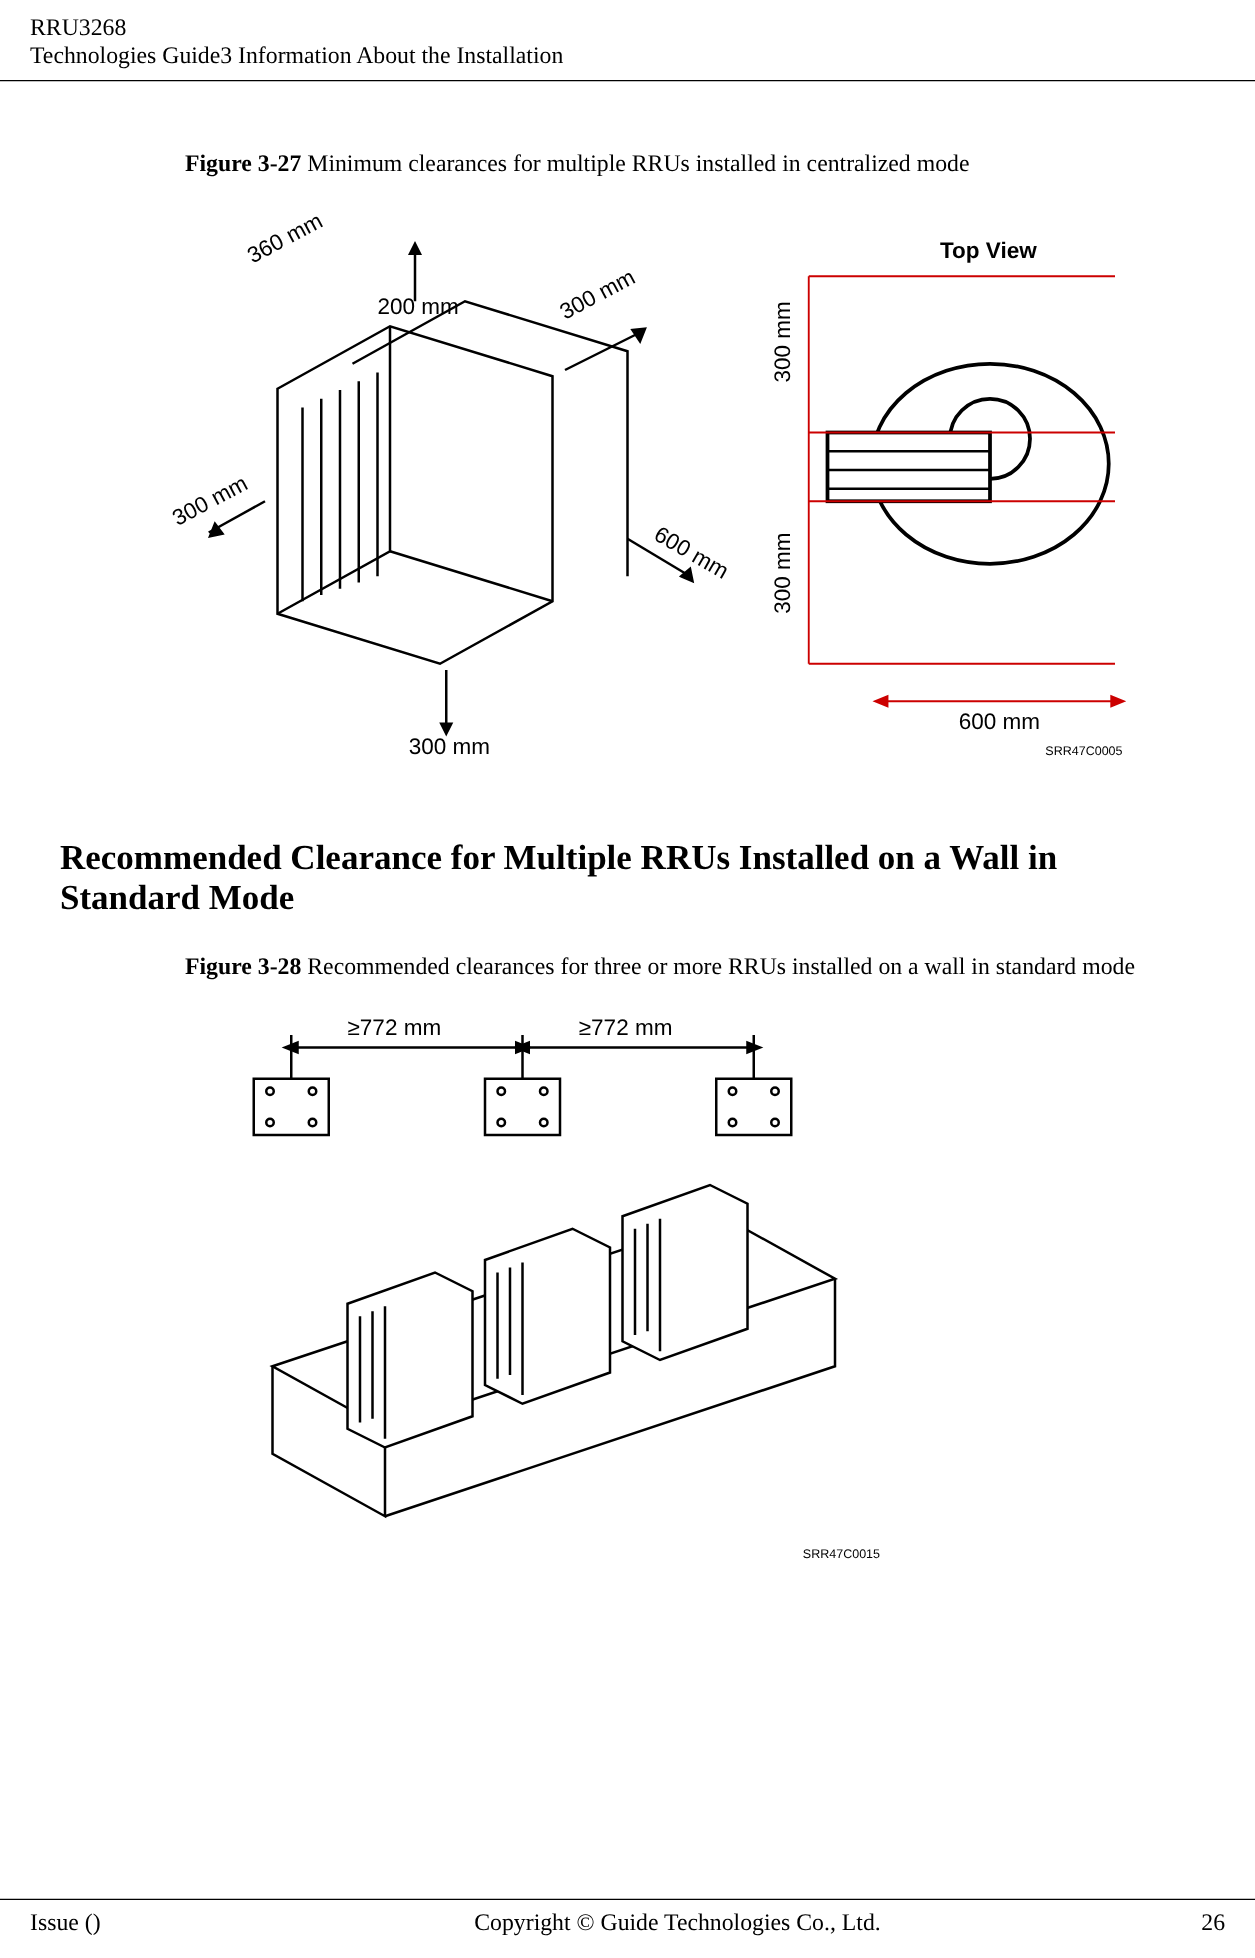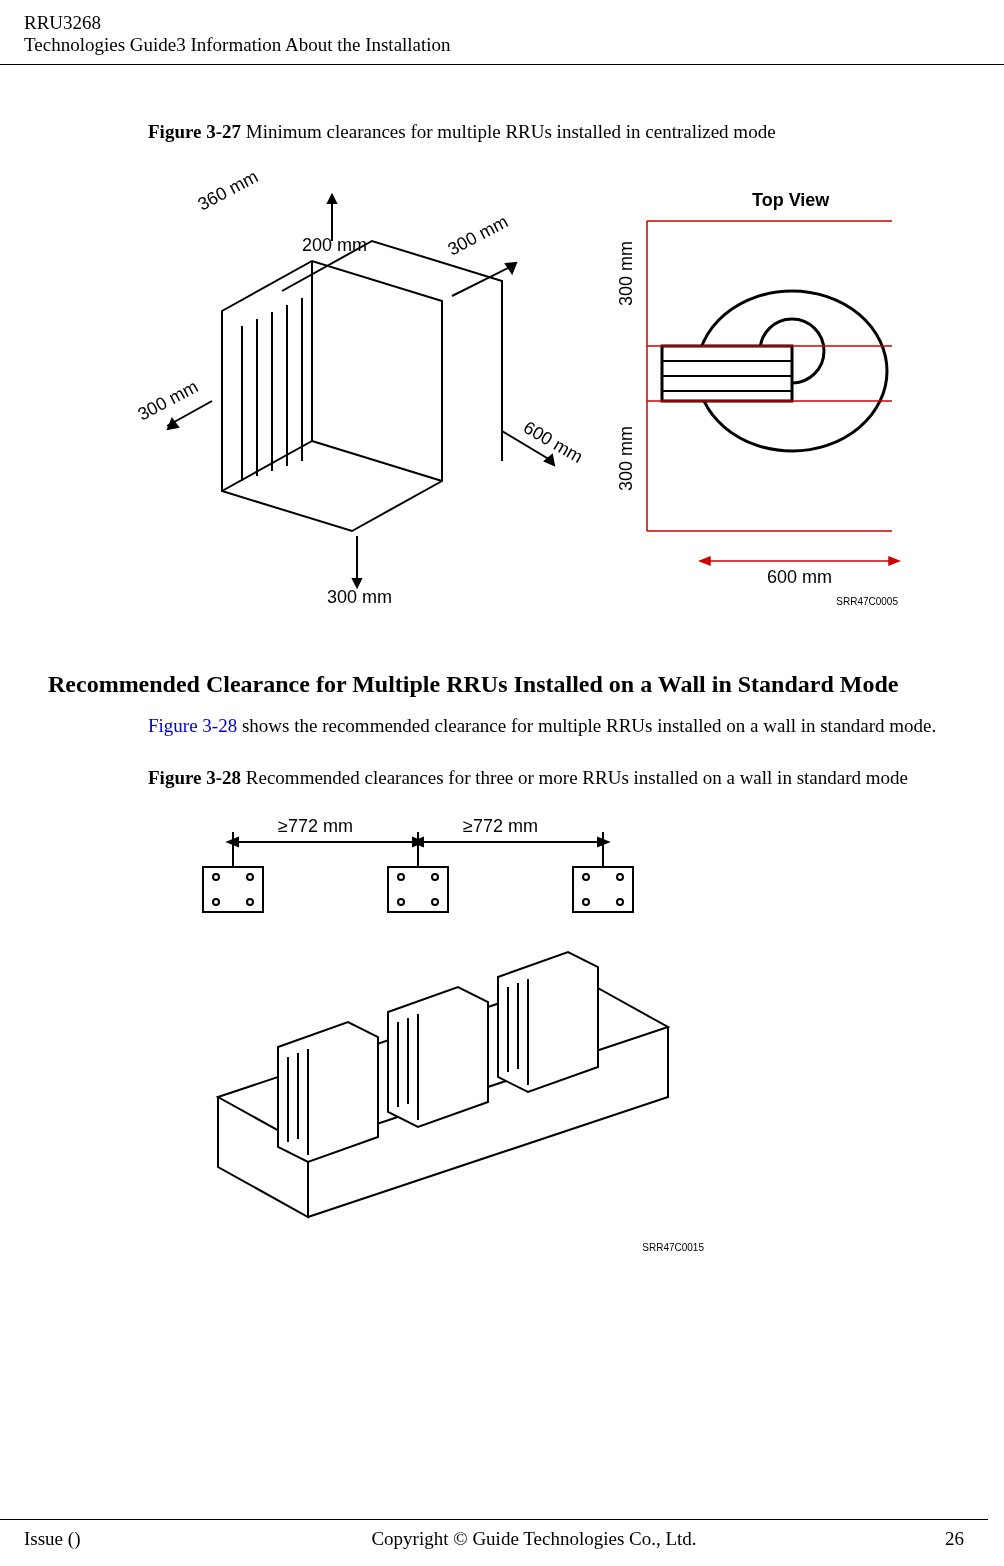--- a/index.html
+++ b/index.html
@@ -48,41 +48,41 @@
       position: absolute;
       bottom: 4px;
       right: 4px;
       font-family: Arial, sans-serif;
       font-size: 10px;
       color: #000;
     }
     .heading2 {
       font-family: Georgia, "Times New Roman", serif;
       font-weight: bold;
-      font-size: 24px;
+      font-size: 28px;
       margin: 60px 24px 16px 24px;
     }
     .body-text {
       margin: 0 40px 0 124px;
       font-size: 19px;
       line-height: 1.3;
       text-align: justify;
     }
     .link { color: #0000cc; }
     .figure2-box {
       width: 560px;
       height: 460px;
       margin-left: 124px;
       position: relative;
     }
     .footer {
       position: absolute;
       bottom: 0;
       left: 0;
-      right: 16px;
+      right: 0;
       border-top: 1px solid #000;
       padding: 8px 24px 16px 24px;
       display: flex;
       justify-content: space-between;
       align-items: flex-start;
     }
     .footer-center { text-align: center; flex: 1; }
     .footer-left { width: 120px; }
     .footer-right { width: 40px; text-align: right; }
     
@@ -172,23 +172,20 @@
         <text class="svg-text" x="530" y="155" transform="rotate(-90 530 155)">300 mm</text>
         <text class="svg-text" x="530" y="340" transform="rotate(-90 530 340)">300 mm</text>
         <text class="svg-text" x="665" y="432">600 mm</text>
       </svg>
       <div class="img-id">SRR47C0005</div>
     </div>
   </div>
 
   <h2 class="heading2">Recommended Clearance for Multiple RRUs Installed on a Wall in Standard Mode</h2>
 
-  <p class="body-text">
-    <span class="link">Figure 3-28</span><span> shows the recommended clearance for multiple RRUs installed on a wall in standard mode.</span>
-  </p>
 
   <div class="fig-caption" style="margin-top:28px;">
     <span class="bold">Figure 3-28</span><span> Recommended clearances for three or more RRUs installed on a wall in standard mode</span>
   </div>
 
   <div class="figure2-box">
     <svg width="560" height="460" viewBox="0 0 560 460">
 
       <g fill="none" stroke="#000" stroke-width="2">
         <rect x="55" y="70" width="60" height="45"></rect>

